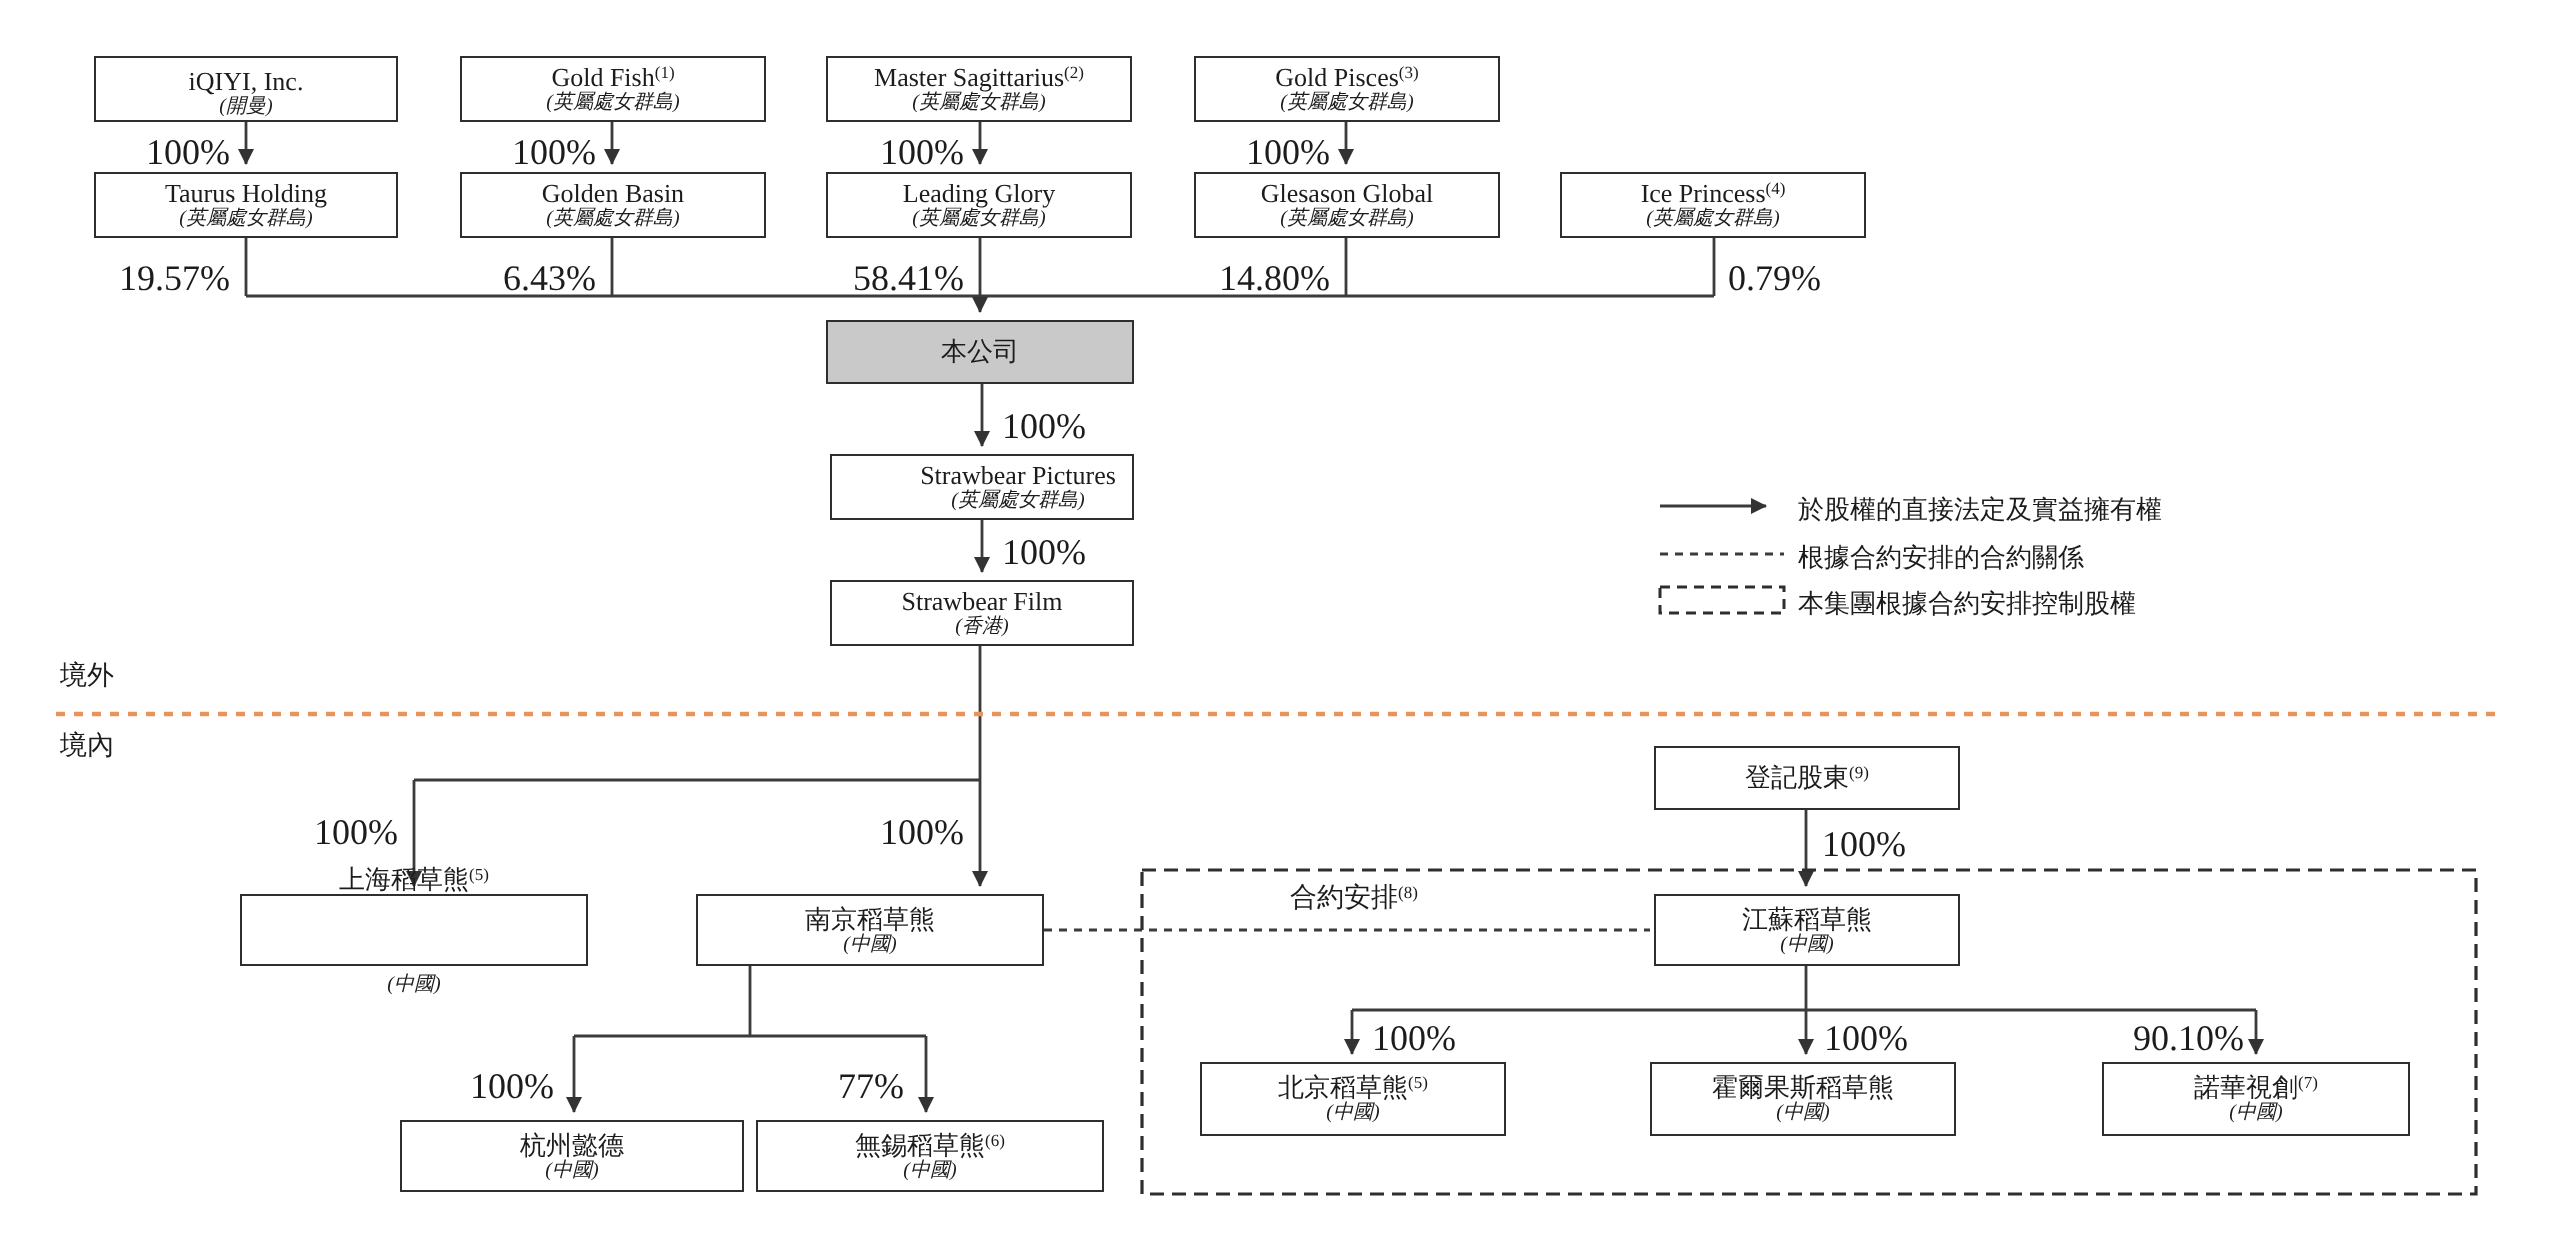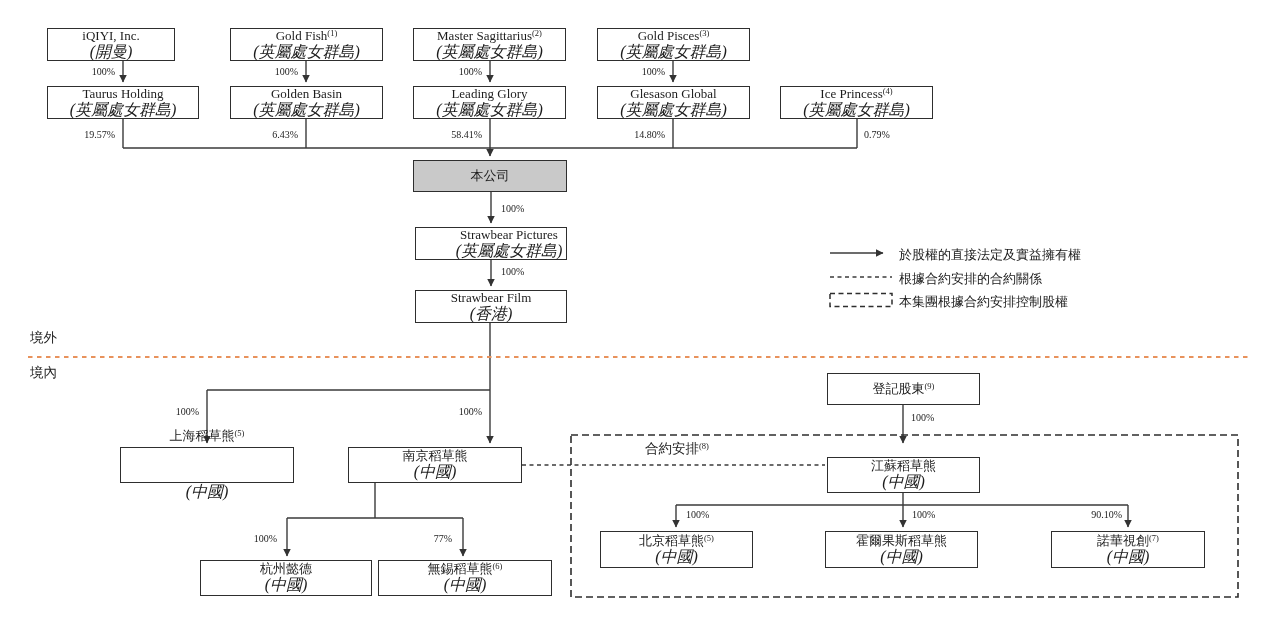--- a/index.html
+++ b/index.html
@@ -4,23 +4,23 @@
 <style>
   html,body{margin:0;padding:0;background:#ffffff;}
   #stage{position:relative;width:1280px;height:624px;background:#ffffff;overflow:hidden;
          font-family:"Liberation Serif","DejaVu Serif",serif;color:#1c1c1c;}
   svg.wires{position:absolute;left:0;top:0;z-index:1;}
   .node{position:absolute;z-index:2;box-sizing:border-box;border:1.5px solid #2e2e2e;background:#ffffff;
         display:flex;flex-direction:column;justify-content:center;align-items:center;
         text-align:center;line-height:1.16;}
   .node .nm{font-size:13px;white-space:nowrap;}
   .node .nm sup{font-size:8.5px;line-height:0;vertical-align:4px;}
-  .node .jur{font-size:16px;font-style:italic;white-space:nowrap;}
+  .node .jur{font-size:10px;font-style:italic;white-space:nowrap;}
   .node.shaded{background:#c9c9c9;}
-  .pct{position:absolute;z-index:2;font-size:10px;white-space:nowrap;}
+  .pct{position:absolute;z-index:2;font-size:18px;white-space:nowrap;}
   .pct.r{text-align:right;width:80px;}
   .pct.rs{text-align:right;width:60px;}
   .lbl{position:absolute;z-index:2;font-size:13.5px;white-space:nowrap;}
   .lbl sup{font-size:8.5px;line-height:0;vertical-align:4px;}
   .legend-label{position:absolute;z-index:2;font-size:13px;white-space:nowrap;}
 </style>
 </head>
 <body>
 
 <div id="stage">
@@ -71,21 +71,21 @@
 
     <rect x="571" y="435" width="667" height="162" fill="none" stroke="#2e2e2e" stroke-width="1.6" stroke-dasharray="7 4"></rect>
 
     <path d="M28 357 H1252" fill="none" stroke-width="2.2" stroke-dasharray="4.5 4.5" style="stroke: rgb(232, 146, 92);"></path>
 
     <path d="M830 253 H883" stroke="#3b3b3b" stroke-width="1.6" fill="none" marker-end="url(#arr)"></path>
     <path d="M830 277 H892" stroke="#3b3b3b" stroke-width="1.6" stroke-dasharray="4 3.5" fill="none"></path>
     <rect x="830" y="293.5" width="62" height="13" fill="none" stroke="#2e2e2e" stroke-width="1.5" stroke-dasharray="5 3.5"></rect>
   </svg>
 
-  <div class="node" style="left:47px;top:28px;width:128px;height:33px;">
+  <div class="node" style="left:47px;top:28px;width:152px;height:33px;justify-content:flex-end;">
     <div class="nm"><span>iQIYI, Inc.</span><sup></sup></div>
     <div class="jur">(開曼)</div>
   </div>
   <div class="node" style="left:230px;top:28px;width:153px;height:33px;align-items:center;">
     <div class="nm"><span>Gold Fish</span><sup>(1)</sup></div>
     <div class="jur">(英屬處女群島)</div>
   </div>
   <div class="node" style="left:413px;top:28px;width:153px;height:33px;">
     <div class="nm"><span>Master Sagittarius</span><sup>(2)</sup></div>
     <div class="jur">(英屬處女群島)</div>
@@ -163,21 +163,21 @@
   </div>
 
   <div class="node" style="left:120px;top:447px;width:174px;height:36px;gap:40px;">
     <div class="nm"><span>上海稻草熊</span><sup>(5)</sup></div>
     <div class="jur">(中國)</div>
   </div>
   <div class="node" style="left:348px;top:447px;width:174px;height:36px;">
     <div class="nm"><span>南京稻草熊</span><sup></sup></div>
     <div class="jur">(中國)</div>
   </div>
-  <div class="node" style="left:827px;top:457px;width:153px;height:36px;">
+  <div class="node" style="left:827px;top:447px;width:153px;height:36px;">
     <div class="nm"><span>江蘇稻草熊</span><sup></sup></div>
     <div class="jur">(中國)</div>
   </div>
 
   <div class="pct r" style="left:197px;top:533px;">100%</div>
   <div class="pct r" style="left:372px;top:533px;">77%</div>
 
   <div class="node" style="left:200px;top:560px;width:172px;height:36px;">
     <div class="nm"><span>杭州懿德</span><sup></sup></div>
     <div class="jur">(中國)</div>

